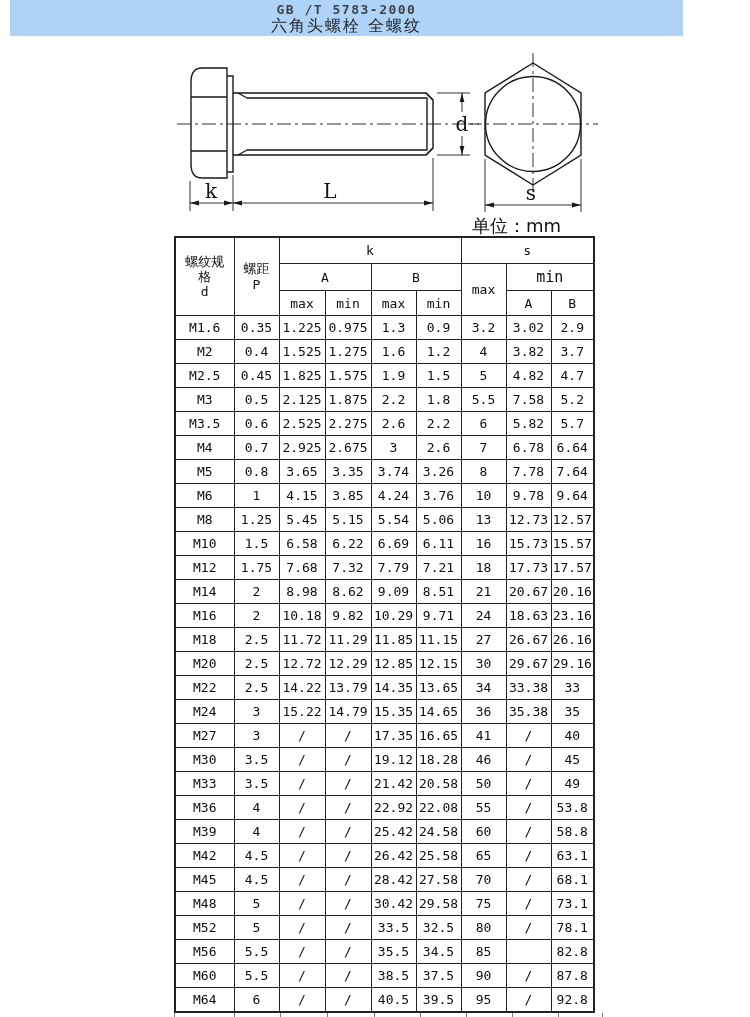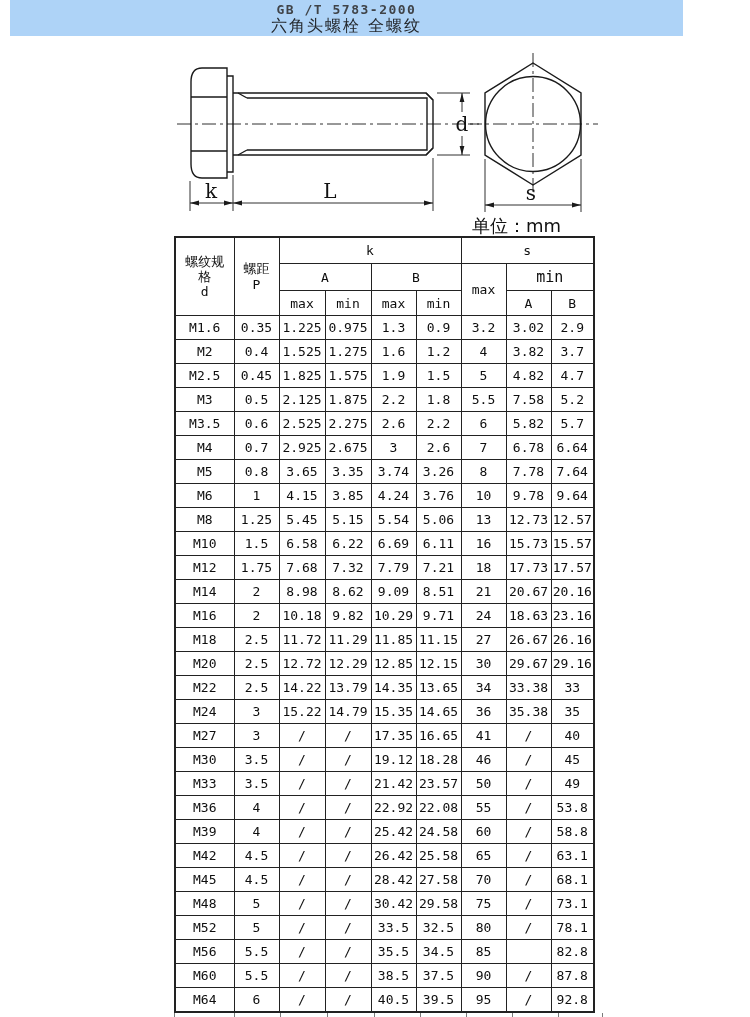--- a/index.html
+++ b/index.html
@@ -351,21 +351,21 @@
         <td>46</td>
         <td>/</td>
         <td>45</td>
       </tr>
       <tr class="data">
         <td>M33</td>
         <td>3.5</td>
         <td>/</td>
         <td>/</td>
         <td>21.42</td>
-        <td>23.57</td>
+        <td>20.58</td>
         <td>50</td>
         <td>/</td>
         <td>49</td>
       </tr>
       <tr class="data">
         <td>M36</td>
         <td>4</td>
         <td>/</td>
         <td>/</td>
         <td>22.92</td>

